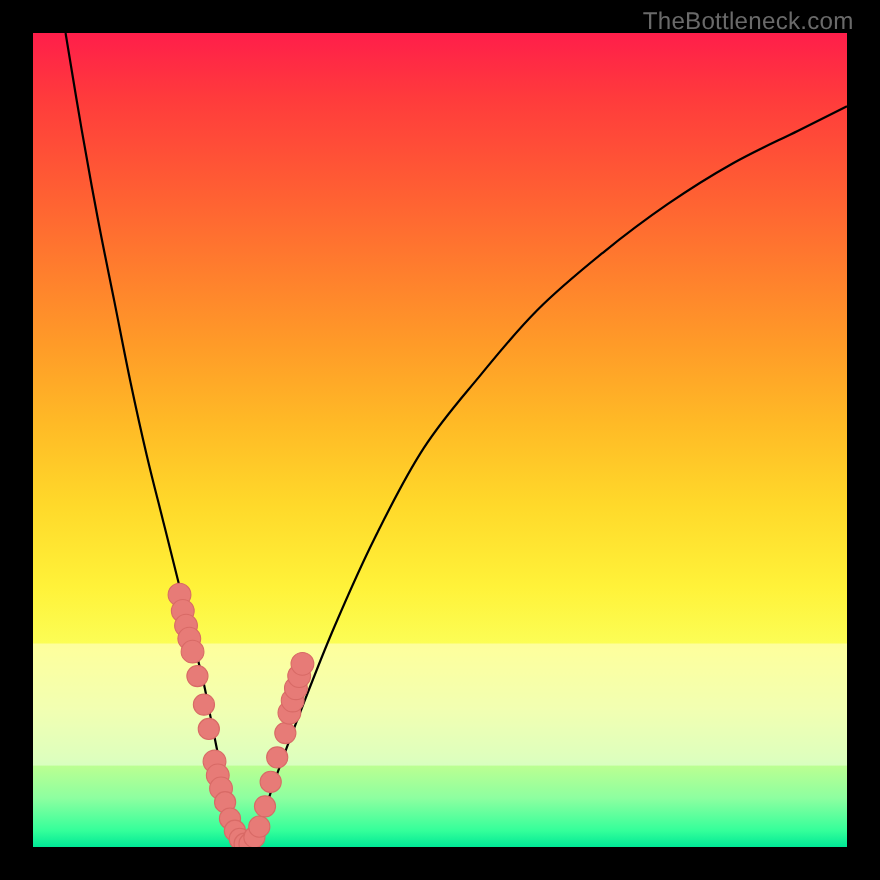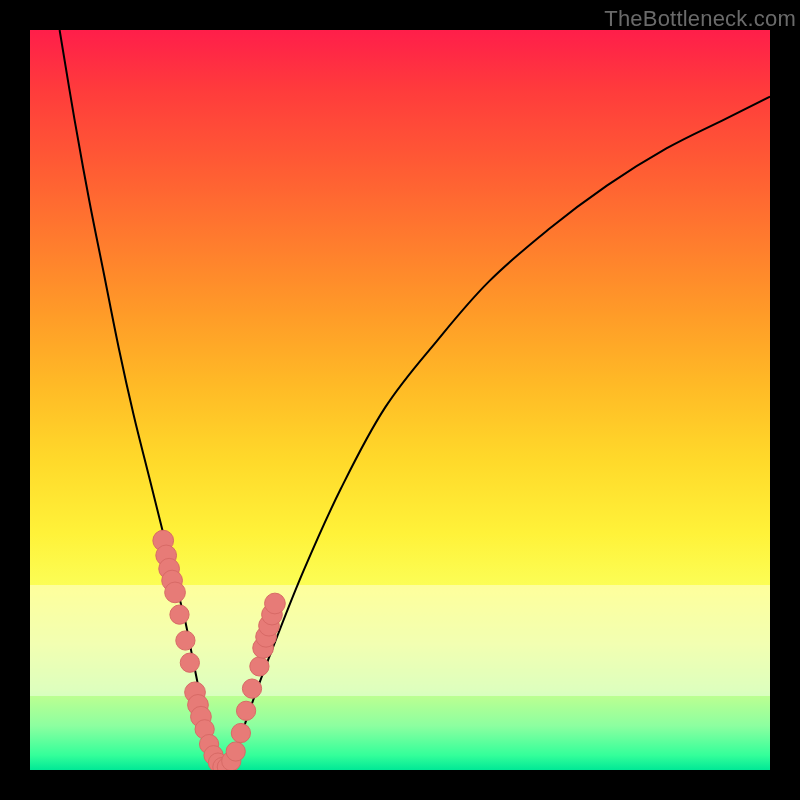--- a/index.html
+++ b/index.html
@@ -43,21 +43,21 @@
   }
   .pale-band {
     position: absolute;
     left: 0;
     width: 100%;
     background: rgba(255,255,255,0.42);
   }
   .watermark {
     position: absolute;
     top: 6px;
-    right: 4px;
+    right: 24px;
     color: #6a6a6a;
     font-size: 22px;
     letter-spacing: 0.2px;
     font-weight: 500;
     user-select: none;
   }
   svg.curve {
     position: absolute;
     left: 0;
     top: 0;

